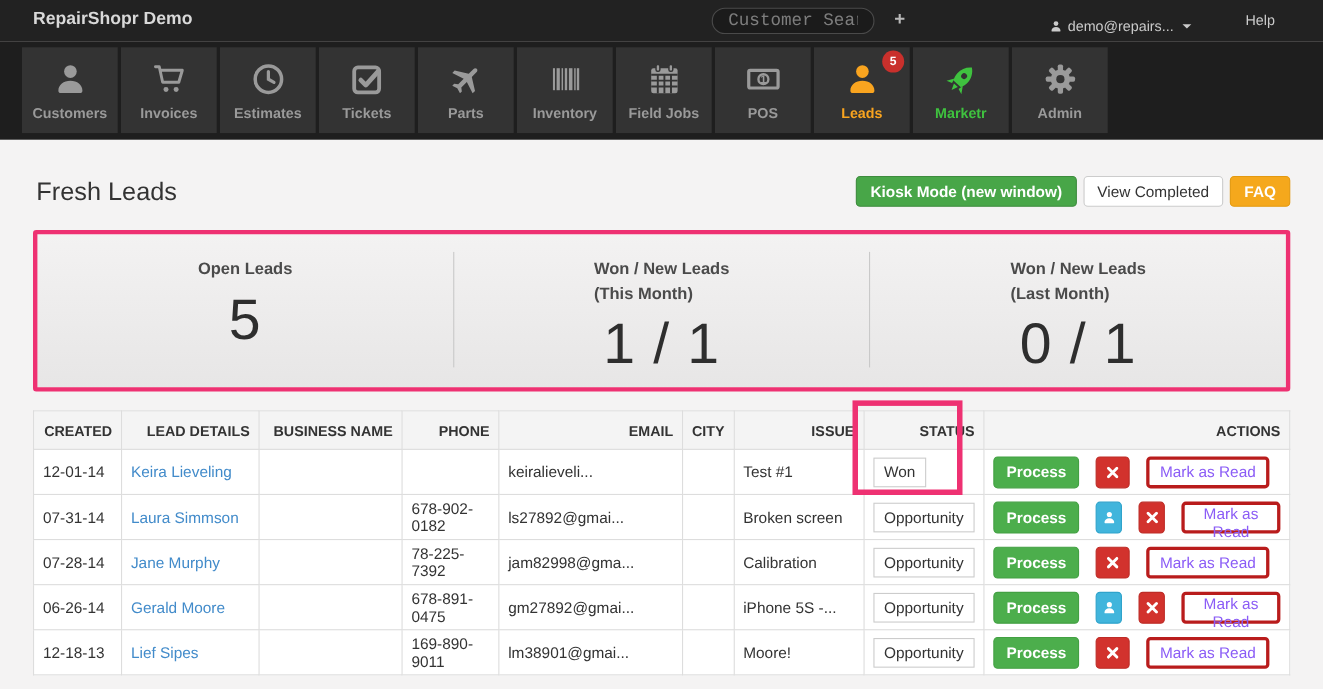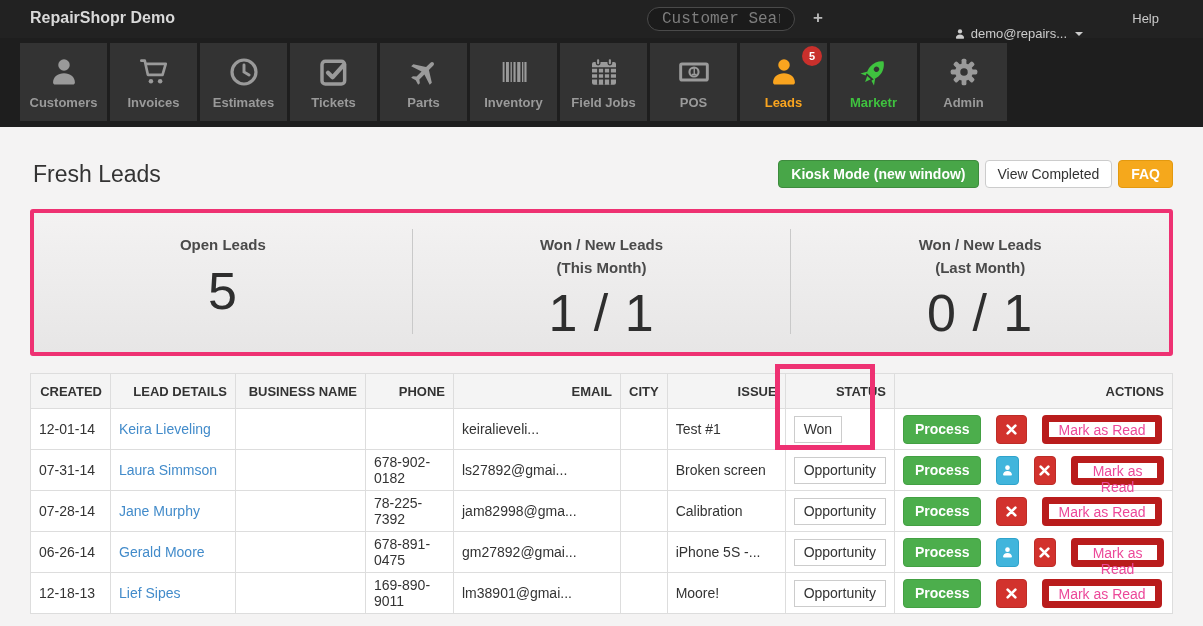--- a/index.html
+++ b/index.html
@@ -14,21 +14,21 @@
   
   .topbar { position: relative; height: 38px; background: #222; }
   .brand { position:absolute; left:30px; top:9px; font-size:16px; font-weight:bold; color:#d9d9d9; }
   .search-input {
     position:absolute; left:647px; top:7px; width:148px; height:24px;
     background:#1b1b1b; border:1px solid #4a4a4a; border-radius:13px;
     color:#bbb; padding:0 14px; font-size:16px; font-family:Liberation Mono, monospace; outline:none;
   }
   .search-input::placeholder { color:#7d7d7d; }
   .plus-button { position:absolute; left:813px; top:8px; color:#b9b9b9; font-size:17px; font-weight:bold; cursor:pointer; }
-  .user-menu { position:absolute; right:120px; top:26px; display:flex; align-items:center; gap:5px; color:#cbcbcb; font-size:13px; cursor:pointer; }
+  .user-menu { position:absolute; right:120px; top:16px; display:flex; align-items:center; gap:5px; color:#cbcbcb; font-size:13px; cursor:pointer; }
   .user-menu svg { display:block; }
   .caret { width:0; height:0; border-left:4px solid transparent; border-right:4px solid transparent; border-top:4px solid #cbcbcb; margin-left:3px; }
   .help-link { position:absolute; right:44px; top:11px; color:#cbcbcb; font-size:13px; cursor:pointer; }
 
   
   .navbar { height:89px; background:#1e1e1e; display:flex; gap:3px; padding:5px 0 0 20px; }
   .nav-item {
     width:87px; height:78px; background:#333; color:#9a9a9a;
     display:flex; flex-direction:column; align-items:center; justify-content:center;
     gap:7px; position:relative; cursor:pointer;
@@ -52,38 +52,38 @@
   .btn-faq { background:var(--faq-amber); color:#fff; font-weight:bold; border:1px solid #e3990f; }
 
   
   .stats-panel {
     margin:0 30px; height:147px; border:4px solid var(--accent-pink); border-radius:3px;
     background:linear-gradient(180deg,#f3f2f2 0%, #e7e6e6 100%);
     display:flex; align-items:stretch;
   }
   .stat { flex:1; display:flex; flex-direction:column; align-items:center; padding-top:21px; }
   .stat-divider { width:1px; background:#c9c9c9; margin:16px 0 18px; }
-  .stat-label { font-size:15px; font-weight:bold; color:#4a4a4a; line-height:1.5; text-align:center; }
+  .stat-label { font-size:15px; font-weight:bold; color:#4a4a4a; line-height:1.5; text-align:left; }
   .stat-value { font-size:52px; color:#2e2e2e; font-weight:500; margin-top:4px; letter-spacing:1px; }
 
   
   .leads-table { width:1143px; margin:17px 0 0 30px; border-collapse:collapse; background:#fff; }
   .leads-table th {
     background:#f4f4f4; font-size:13px; font-weight:bold; color:#333;
     text-align:right; padding:0 8px; height:35px; border:1px solid #ddd;
   }
   .leads-table td { font-size:14px; color:#333; padding:0 8px; height:41px; border:1px solid #ddd; background:#fff; }
   .lead-link { color:var(--link-blue); text-decoration:none; cursor:pointer; }
   .status-box { display:inline-block; border:1px solid #ccc; background:#fff; padding:4px 9px 5px; font-size:14px; color:#333; cursor:pointer; }
   .actions { display:flex; align-items:center; gap:15px; }
   .btn-process { background:var(--process-green); border:1px solid #43a043; color:#fff; font-weight:bold; font-size:14px; padding:0 11px; height:29px; border-radius:4px; cursor:pointer; font-family:inherit; }
   .btn-icon { width:31px; height:29px; border-radius:4px; display:flex; align-items:center; justify-content:center; cursor:pointer; border:none; }
   .btn-person { background:var(--person-blue); border:1px solid #2fa3cb; }
   .btn-x { background:var(--x-red); border:1px solid #bd2c27; }
-  .btn-mark { background:#fff; border:7px solid #b91c1c; color:#ec4899; font-size:14px; padding:0 9px; height:29px; border-radius:4px; cursor:pointer; font-family:inherit; }
+  .btn-mark { background:#fff; border:3px solid #b91c1c; color:#8b5cf6; font-size:14px; padding:0 9px; height:29px; border-radius:4px; cursor:pointer; font-family:inherit; }
 
   
   .status-highlight {
     position:absolute; left:775px; top:364px; width:100px; height:86px;
     border:5px solid var(--accent-pink); pointer-events:none; z-index:5;
   }
 </style>
 </head>
 <body>
 

